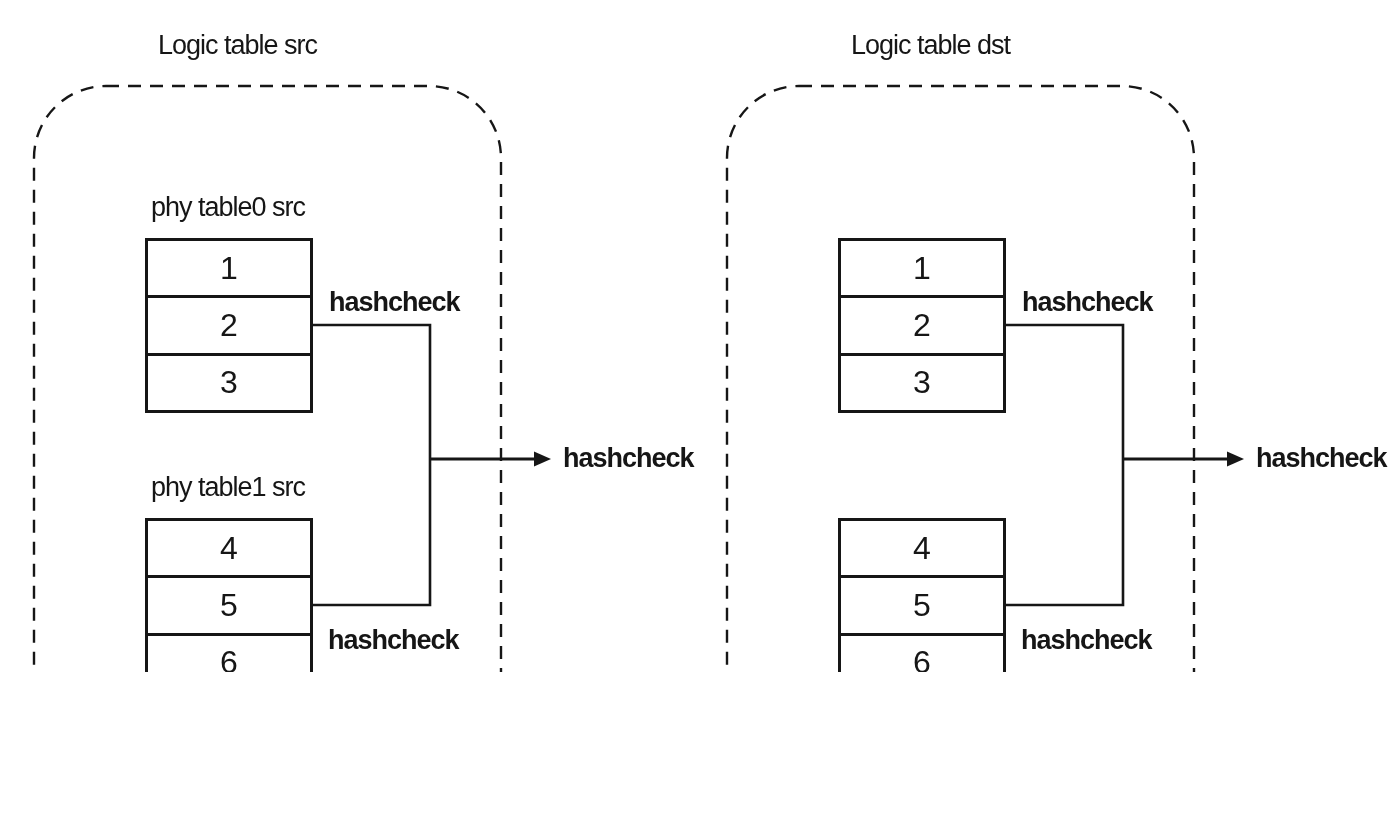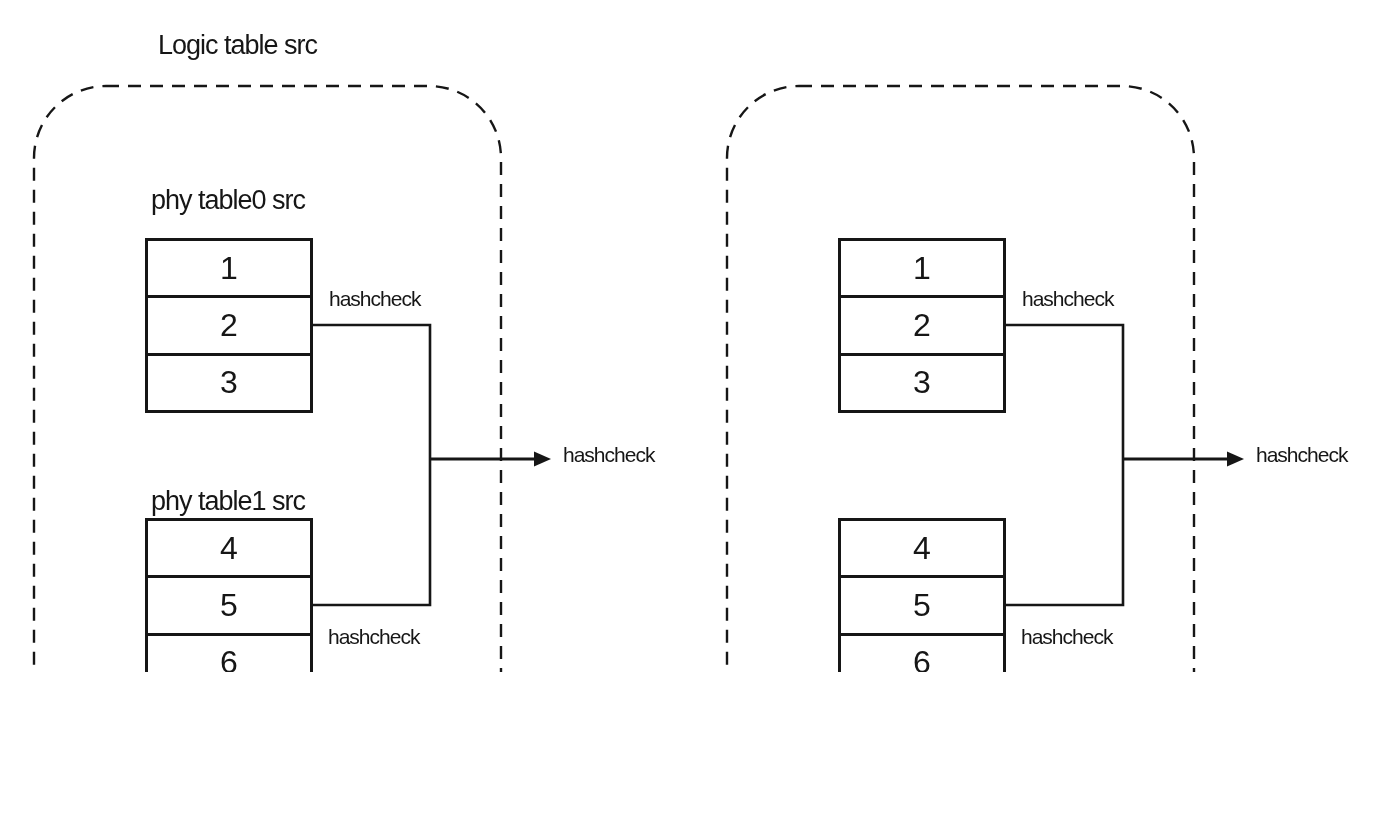--- a/index.html
+++ b/index.html
@@ -46,22 +46,22 @@
     letter-spacing: -1px;
     white-space: nowrap;
   }
   .tlabel {
     position: absolute;
     left: 151px;
     font-size: 27px;
     letter-spacing: -1px;
     white-space: nowrap;
   }
-  .tlabel.t0 { top: 185px; }
-  .tlabel.t1 { top: 486px; }
+  .tlabel.t0 { top: 192px; }
+  .tlabel.t1 { top: 472px; }
 
   .ptable {
     position: absolute;
     left: 145px;
     width: 168px;
     height: 175px;
     box-sizing: border-box;
     border: 3px solid var(--ink, #161616);
     display: flex;
     flex-direction: column;
@@ -75,23 +75,24 @@
     align-items: center;
     justify-content: center;
     font-size: 32px;
   }
   .cell + .cell {
     border-top: 3px solid var(--ink, #161616);
   }
 
   .hc {
     position: absolute;
-    font-size: 21px;
+    font-size: 27px;
     letter-spacing: -1px;
     white-space: nowrap;
+    font-weight: bold;
   }
   .hc-upper { left: 329px; top: 287px; }
   .hc-lower { left: 328px; top: 625px; }
   .hc-out   { left: 563px; top: 443px; }
 </style>
 </head>
 <body>
 
 <div class="stage">
 
@@ -125,20 +126,21 @@
   </div>
 
   <div class="panel dst">
     <svg class="lines" viewBox="0 0 705 840">
       <rect x="34" y="86" width="467" height="708" rx="72" ry="72" fill="none" stroke="currentColor" stroke-width="2.4" stroke-dasharray="13 9"></rect>
       <path d="M 313 325 H 430 V 605 H 313" fill="none" stroke="currentColor" stroke-width="2.6"></path>
       <line x1="430" y1="459" x2="536" y2="459" stroke="currentColor" stroke-width="3"></line>
       <polygon points="534,451.5 534,466.5 551,459" fill="currentColor"></polygon>
     </svg>
 
+    <div class="title">Logic table dst</div>
 
     <div class="ptable t0">
       <div class="cell">1</div>
       <div class="cell">2</div>
       <div class="cell">3</div>
     </div>
     <div class="hc hc-upper">hashcheck</div>
 
     <div class="ptable t1">
       <div class="cell">4</div>

